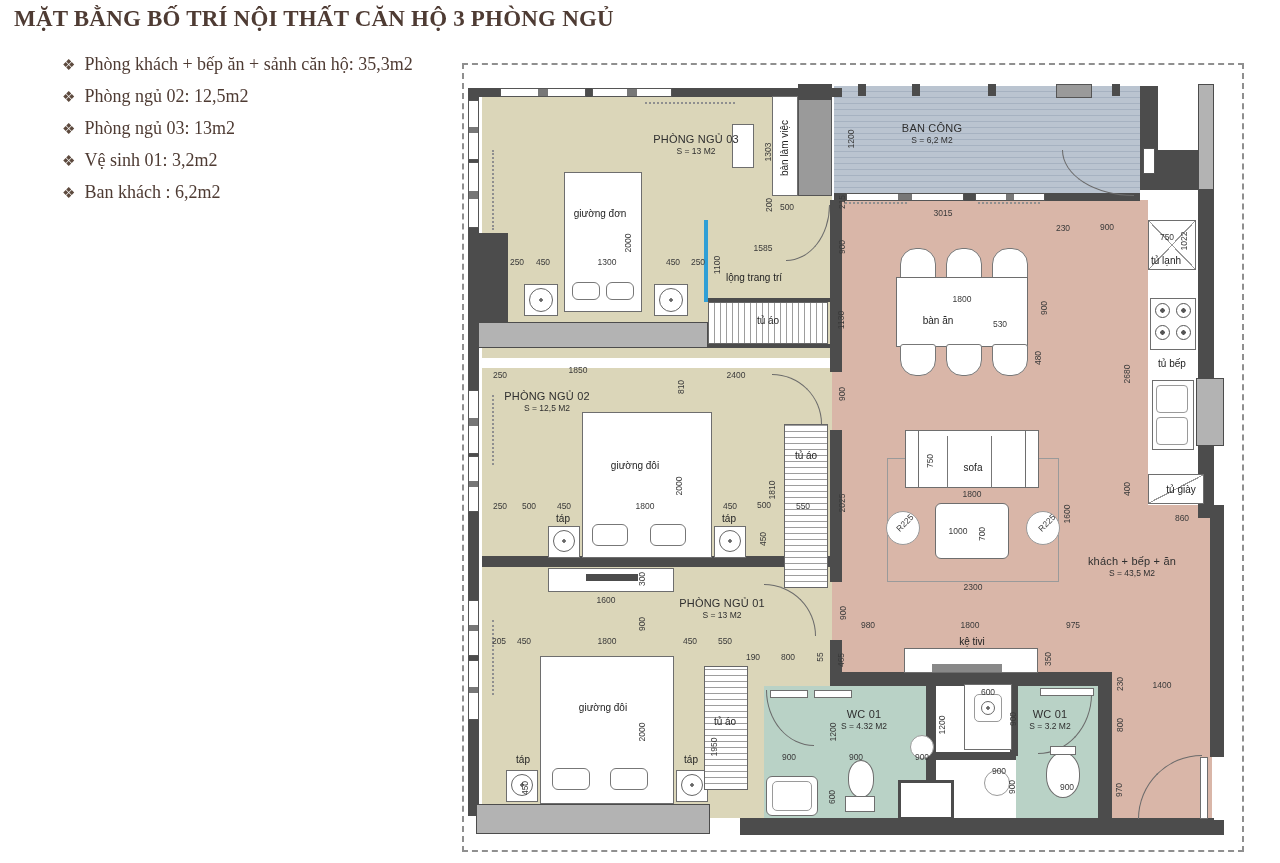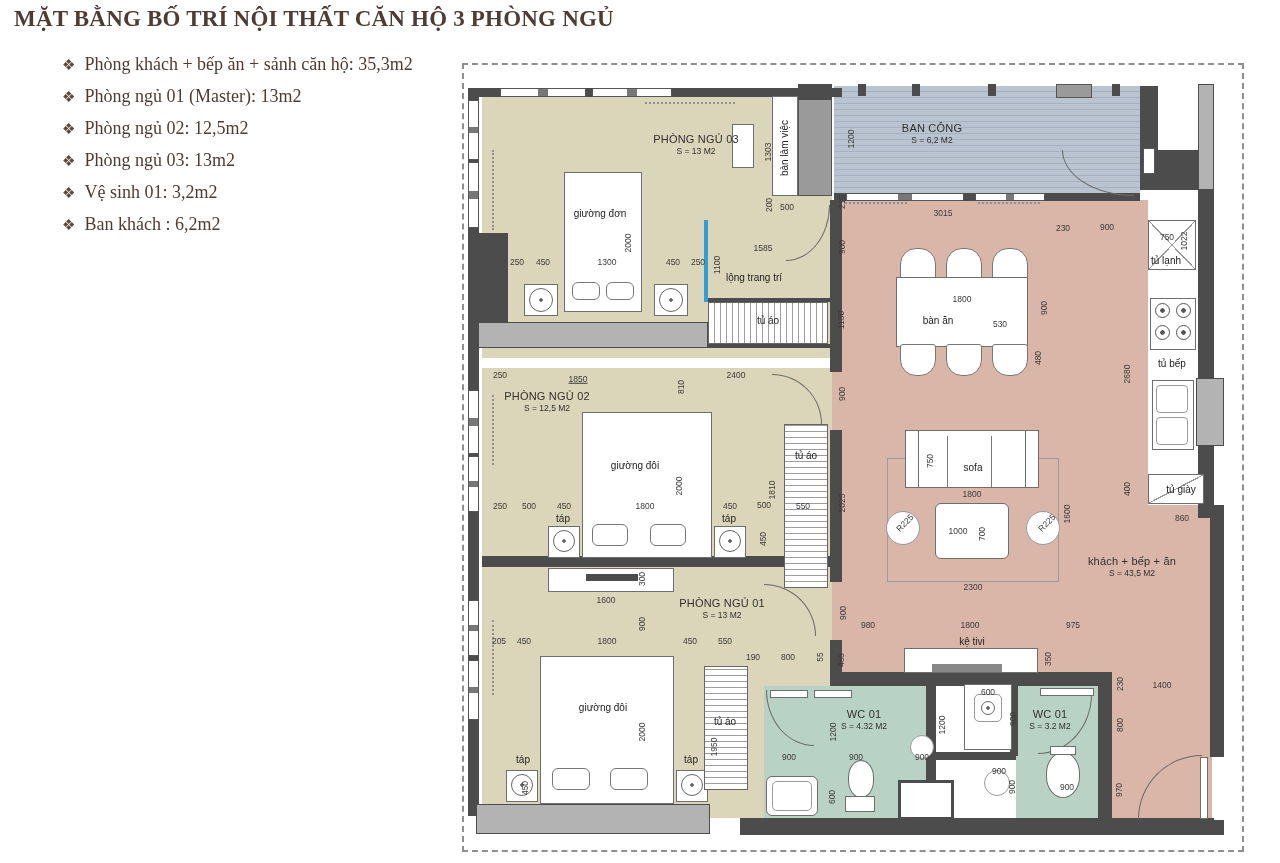--- a/index.html
+++ b/index.html
@@ -61,21 +61,20 @@
 </style>
 </head>
 <body>
 
 <div class="page">
 
   <div class="info">
     <h1>MẶT BẰNG BỐ TRÍ NỘI THẤT CĂN HỘ 3 PHÒNG NGỦ</h1>
     <ul class="rooms">
       <li><span class="blt">❖</span><span>Phòng khách + bếp ăn + sảnh căn hộ: 35,3m2</span></li>
-      <li><span class="blt">❖</span><span>Phòng ngủ 01 (Master): 13m2</span></li>
       <li><span class="blt">❖</span><span>Phòng ngủ 02: 12,5m2</span></li>
       <li><span class="blt">❖</span><span>Phòng ngủ 03: 13m2</span></li>
       <li><span class="blt">❖</span><span>Vệ sinh 01: 3,2m2</span></li>
       <li><span class="blt">❖</span><span>Ban khách : 6,2m2</span></li>
     </ul>
   </div>
 
   <div class="plan">
     <div class="boundary" style="left:462px;top:63px;width:778px;height:785px;"></div>
 
@@ -299,21 +298,21 @@
         <span class="dim" style="left: 1063px; top: 228px;">230</span>
         <span class="dim" style="left: 1107px; top: 227px;">900</span>
         <span class="dim" style="left: 1167px; top: 237px;">750</span>
         <span class="dim" style="left: 1184px; top: 241px; transform: translate(-50%, -50%) rotate(-90deg);">1022</span>
         <span class="dim" style="left: 962px; top: 299px;">1800</span>
         <span class="dim" style="left: 1000px; top: 324px;">530</span>
         <span class="dim" style="left: 1044px; top: 308px; transform: translate(-50%, -50%) rotate(-90deg);">900</span>
         <span class="dim" style="left: 1038px; top: 358px; transform: translate(-50%, -50%) rotate(-90deg);">480</span>
         <span class="dim" style="left: 1127px; top: 374px; transform: translate(-50%, -50%) rotate(-90deg);">2680</span>
         <span class="dim" style="left: 500px; top: 375px;">250</span>
-        <span class="dim" style="left: 578px; top: 379px; text-decoration: underline;">1850</span>
+        <span class="dim" style="left: 578px; top: 370px;">1850</span>
         <span class="dim" style="left: 736px; top: 375px;">2400</span>
         <span class="dim" style="left: 681px; top: 387px; transform: translate(-50%, -50%) rotate(-90deg);">810</span>
         <span class="dim" style="left: 842px; top: 394px; transform: translate(-50%, -50%) rotate(-90deg);">900</span>
         <span class="dim" style="left: 679px; top: 486px; transform: translate(-50%, -50%) rotate(-90deg);">2000</span>
         <span class="dim" style="left: 500px; top: 506px;">250</span>
         <span class="dim" style="left: 529px; top: 506px;">500</span>
         <span class="dim" style="left: 564px; top: 506px;">450</span>
         <span class="dim" style="left: 645px; top: 506px;">1800</span>
         <span class="dim" style="left: 730px; top: 506px;">450</span>
         <span class="dim" style="left: 764px; top: 505px;">500</span>

